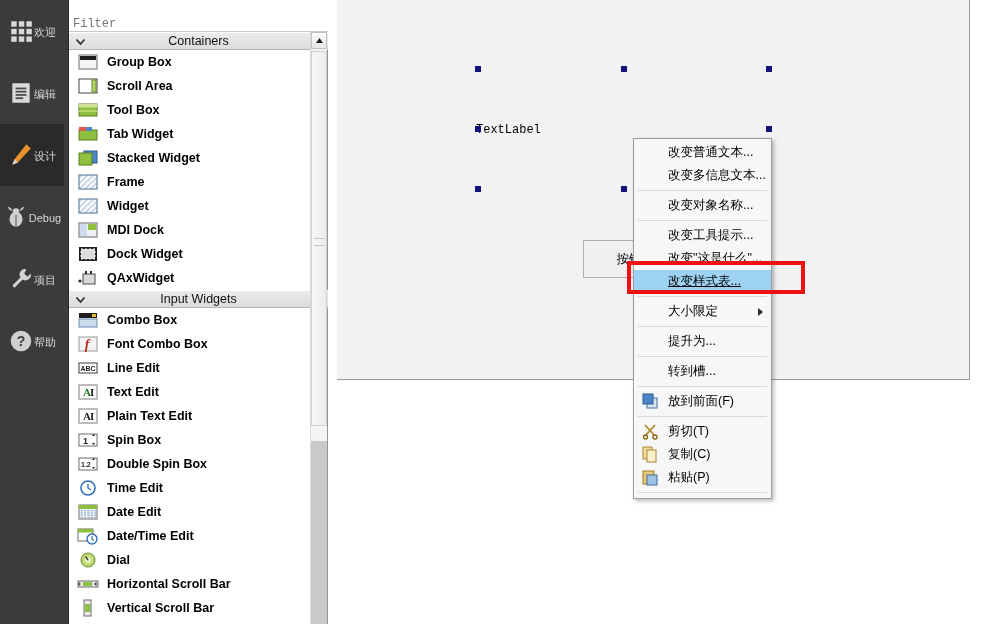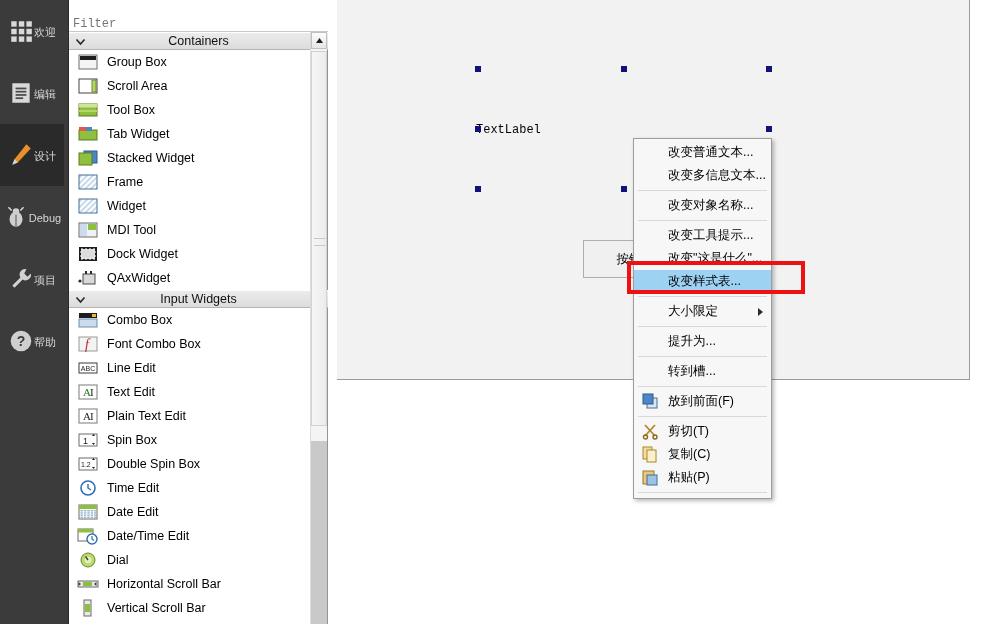--- a/index.html
+++ b/index.html
@@ -71,20 +71,21 @@
   .group-chevron {
     position: absolute; left: 6px; top: 3px;
     width: 11px; height: 11px;
   }
   .wb-item {
     height: 24px;
     display: flex; align-items: center;
     padding-left: 8px;
     font-size: 12.5px; color: #000;
     cursor: pointer;
+    font-weight: bold;
   }
   .wb-icon { width: 22px; height: 18px; margin-right: 8px; flex: 0 0 auto; }
 
   
   .wb-sb {
     position: absolute; right: 0; top: 16px;
     width: 17px; height: 608px;
     background: #f0f0f0;
     border-left: 1px solid #dcdcdc;
   }
@@ -162,21 +163,21 @@
     z-index: 40;
   }
   .ctx-item {
     position: relative;
     height: 23px;
     display: flex; align-items: center;
     padding-left: 34px; padding-right: 18px;
     font-size: 12.5px; color: #000;
     cursor: pointer; white-space: nowrap;
   }
-  .ctx-item.selected { background: #9dd2f2; }
+  .ctx-item.selected { background: #9dd2f2; text-decoration: underline; }
   .ctx-sep {
     height: 1px; margin: 3px 4px 3px 4px;
     background: #d8d8d8;
   }
   .ctx-icon {
     position: absolute; left: 8px; top: 3px;
     width: 17px; height: 17px;
   }
   .ctx-arrow {
     position: absolute; right: 8px; top: 8px;
@@ -324,21 +325,21 @@
       <rect x="2" y="2" width="18" height="14" fill="url(#hatchB)" stroke="#4a6f96"></rect>
      </svg>
           <span>Widget</span>
         </div>
         <div class="wb-item">
           <svg class="wb-icon" viewBox="0 0 22 18">
       <rect x="2" y="2" width="18" height="14" fill="#eef2f7" stroke="#6b6b6b"></rect>
       <rect x="3" y="3" width="7" height="12" fill="#cddcec"></rect>
       <rect x="11" y="3" width="8" height="6" fill="#8fbf3f"></rect>
      </svg>
-          <span>MDI Tool</span>
+          <span>MDI Dock</span>
         </div>
         <div class="wb-item">
           <svg class="wb-icon" viewBox="0 0 22 18">
       <rect x="2" y="2" width="18" height="14" fill="#1d1d1d"></rect>
       <rect x="4" y="4" width="14" height="10" fill="#dcdcdc" stroke="#ffffff" stroke-dasharray="2 2"></rect>
      </svg>
           <span>Dock Widget</span>
         </div>
         <div class="wb-item">
           <svg class="wb-icon" viewBox="0 0 22 18">

